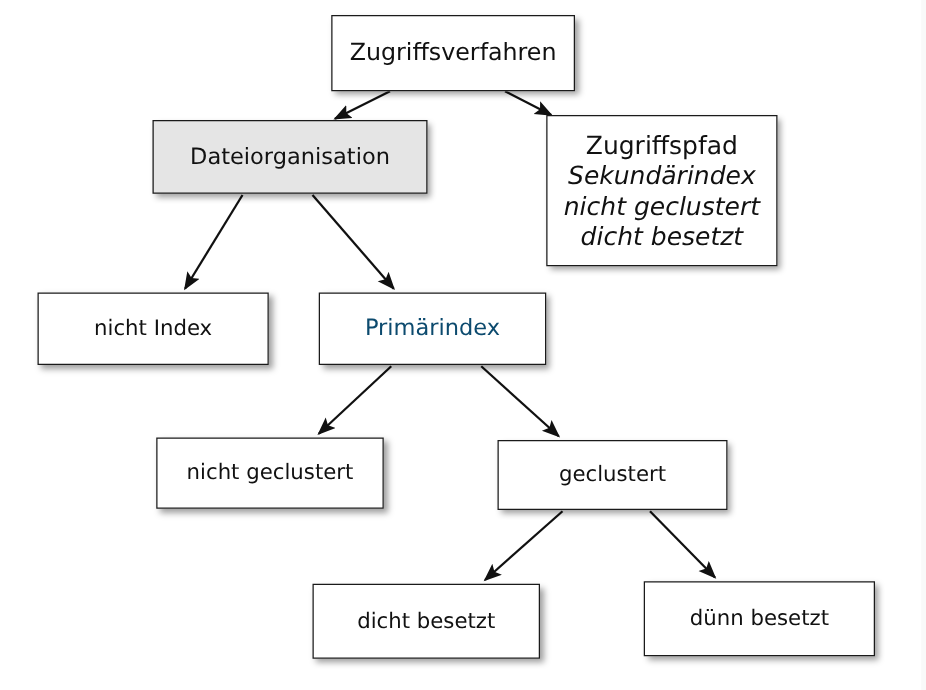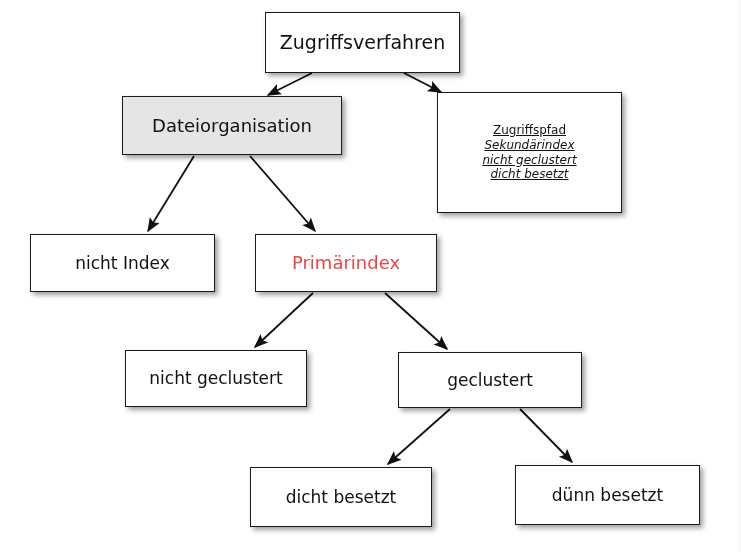--- a/index.html
+++ b/index.html
@@ -86,33 +86,33 @@
         <div class="lines" style="font-size: 19px;">
           <span class="ln">Zugriffsverfahren</span>
         </div>
       </div>
       <div class="node" style="left: 122px; top: 96px; width: 220px; height: 59px; border-color: rgb(26, 26, 26); background: #e5e5e5; color: rgb(17, 17, 17);">
         <div class="lines" style="font-size: 18px;">
           <span class="ln">Dateiorganisation</span>
         </div>
       </div>
       <div class="node" style="left: 437px; top: 92px; width: 185px; height: 121px; border-color: rgb(26, 26, 26); background: rgb(255, 255, 255); color: rgb(17, 17, 17);">
-        <div class="lines" style="font-size: 12px; text-decoration: underline;">
+        <div class="lines" style="font-size: 20px;">
           <span class="ln">Zugriffspfad</span>
           <span class="ln ital">Sekundärindex</span>
           <span class="ln ital">nicht geclustert</span>
           <span class="ln ital">dicht besetzt</span>
         </div>
       </div>
       <div class="node" style="left: 30px; top: 234px; width: 185px; height: 58px; border-color: rgb(26, 26, 26); background: rgb(255, 255, 255); color: rgb(17, 17, 17);">
         <div class="lines" style="font-size: 17px;">
           <span class="ln">nicht Index</span>
         </div>
       </div>
-      <div class="node" style="left: 255px; top: 234px; width: 182px; height: 58px; border-color: rgb(26, 26, 26); background: rgb(255, 255, 255); color: #ef4444;">
+      <div class="node" style="left: 255px; top: 234px; width: 182px; height: 58px; border-color: rgb(26, 26, 26); background: rgb(255, 255, 255); color: #0c4a6e;">
         <div class="lines" style="font-size: 18px;">
           <span class="ln">Primärindex</span>
         </div>
       </div>
       <div class="node" style="left: 125px; top: 350px; width: 182px; height: 57px; border-color: rgb(26, 26, 26); background: rgb(255, 255, 255); color: rgb(17, 17, 17);">
         <div class="lines" style="font-size: 17px;">
           <span class="ln">nicht geclustert</span>
         </div>
       </div>
       <div class="node" style="left: 398px; top: 352px; width: 184px; height: 56px; border-color: rgb(26, 26, 26); background: rgb(255, 255, 255); color: rgb(17, 17, 17); text-align: right;">

